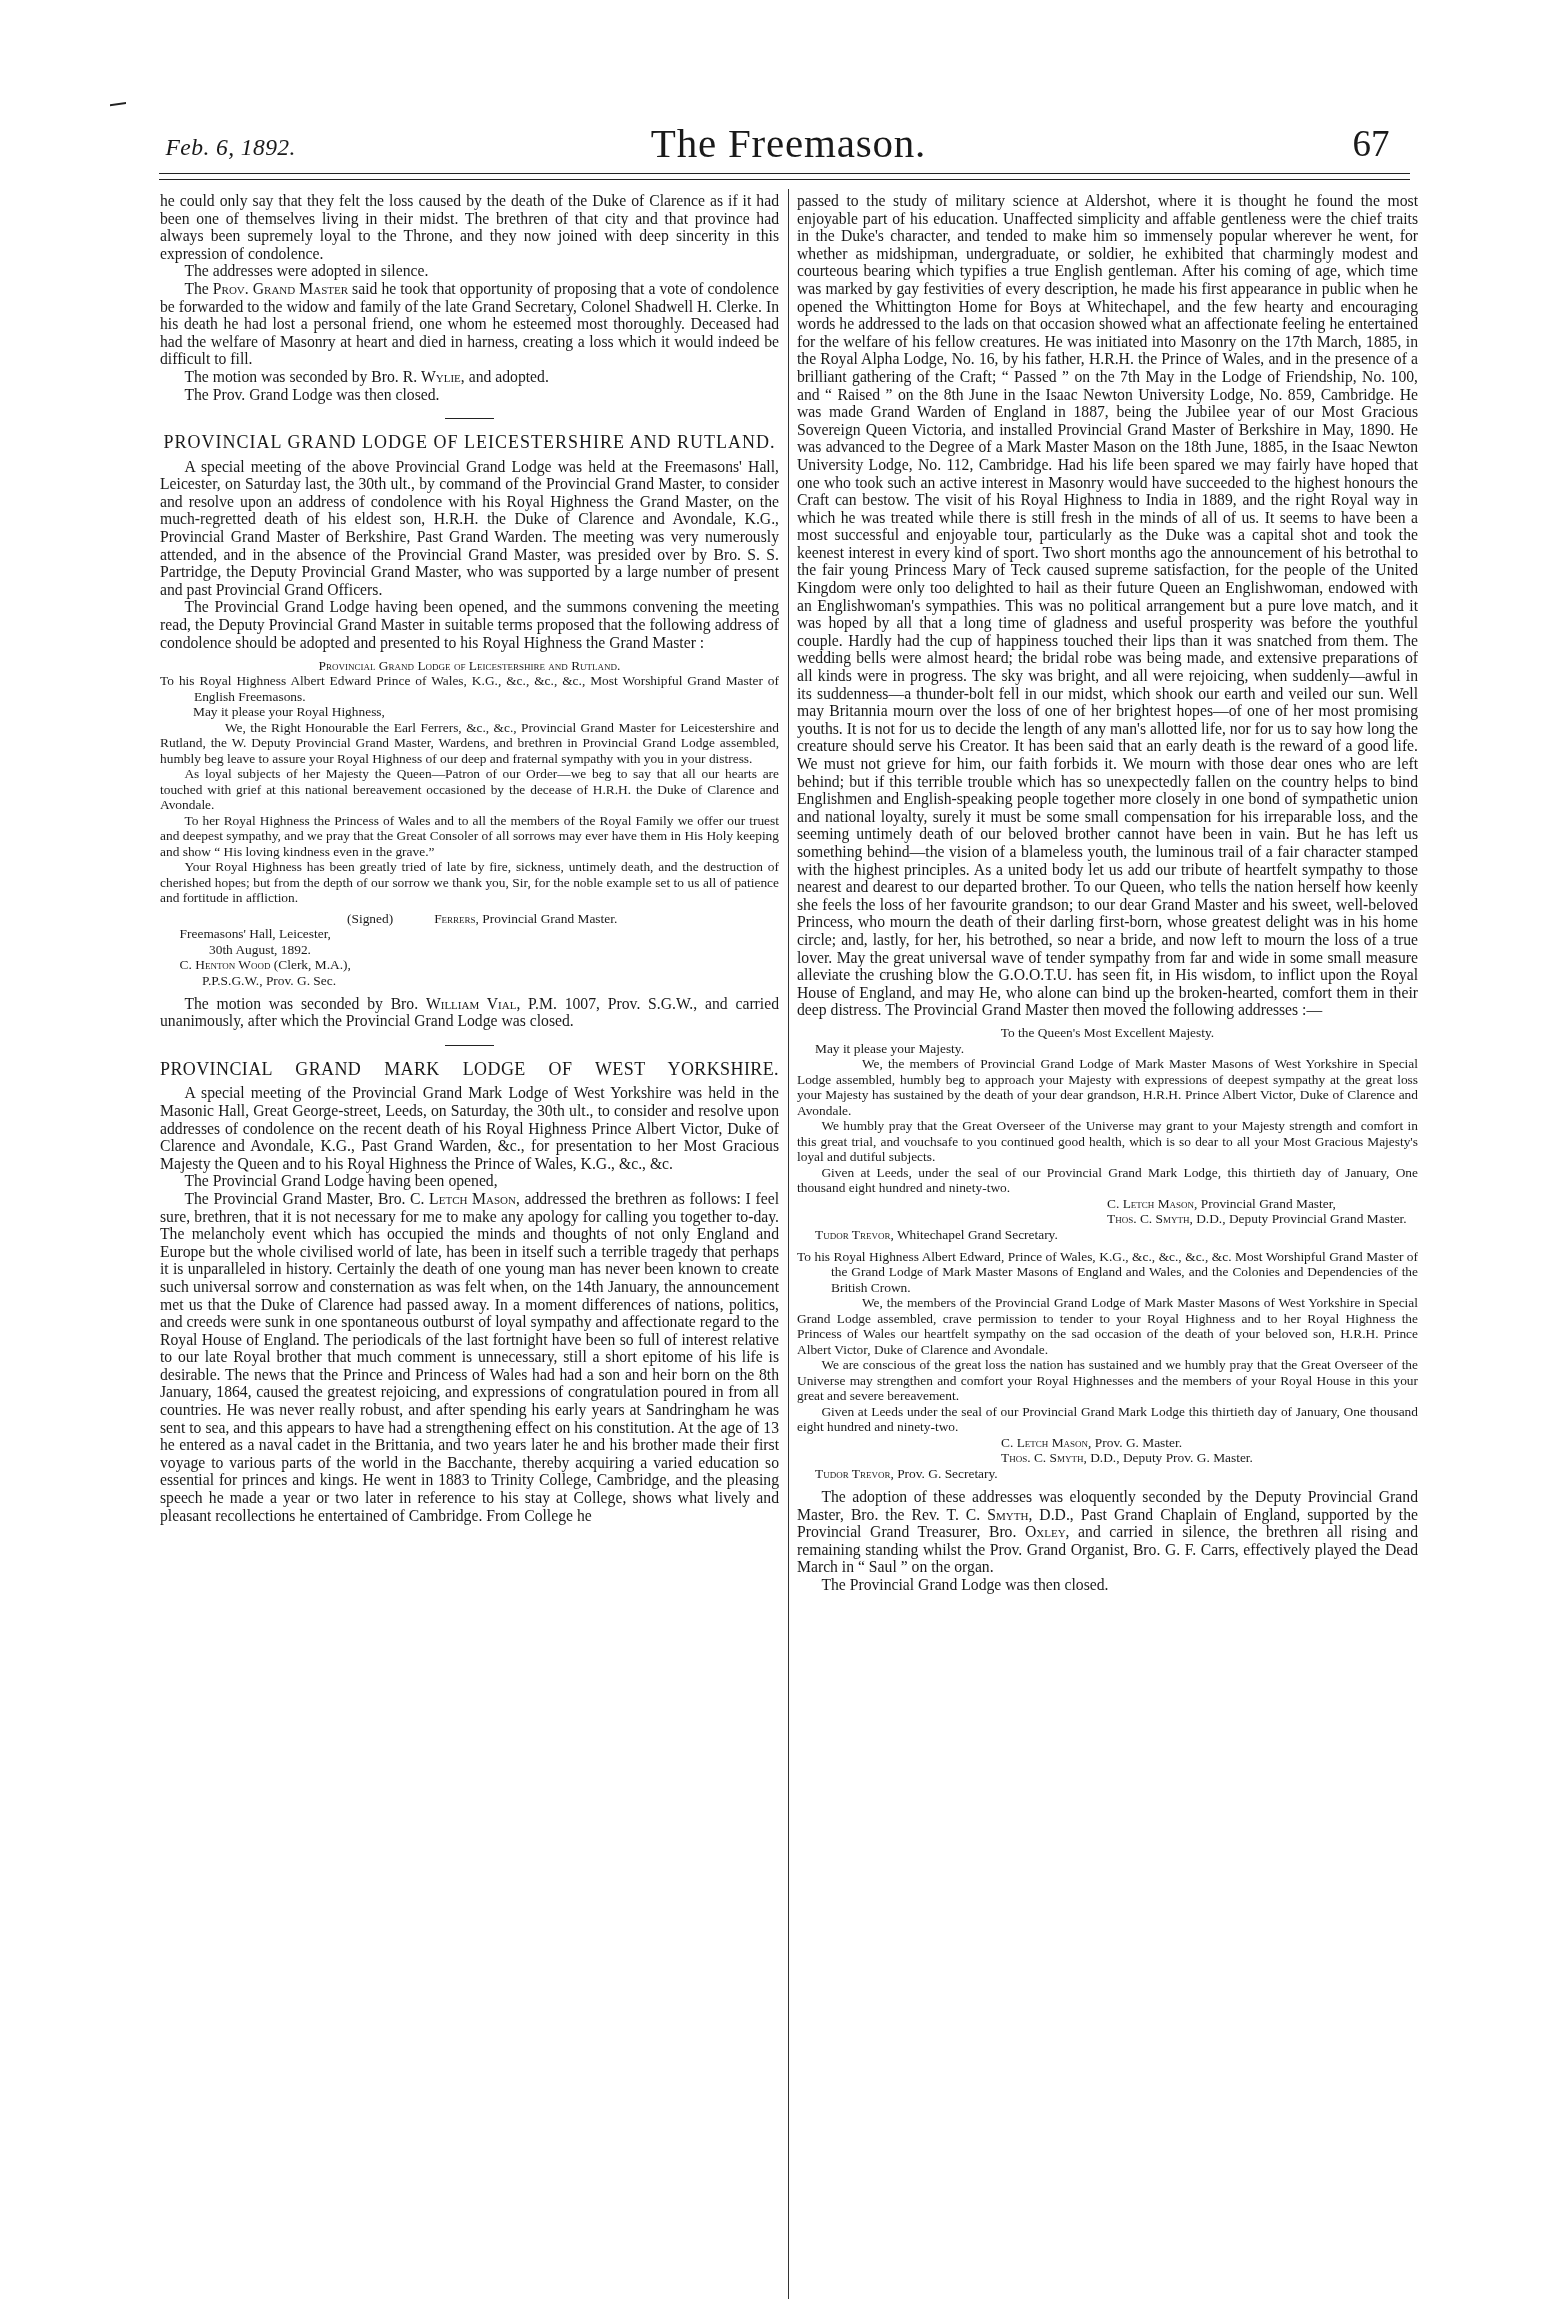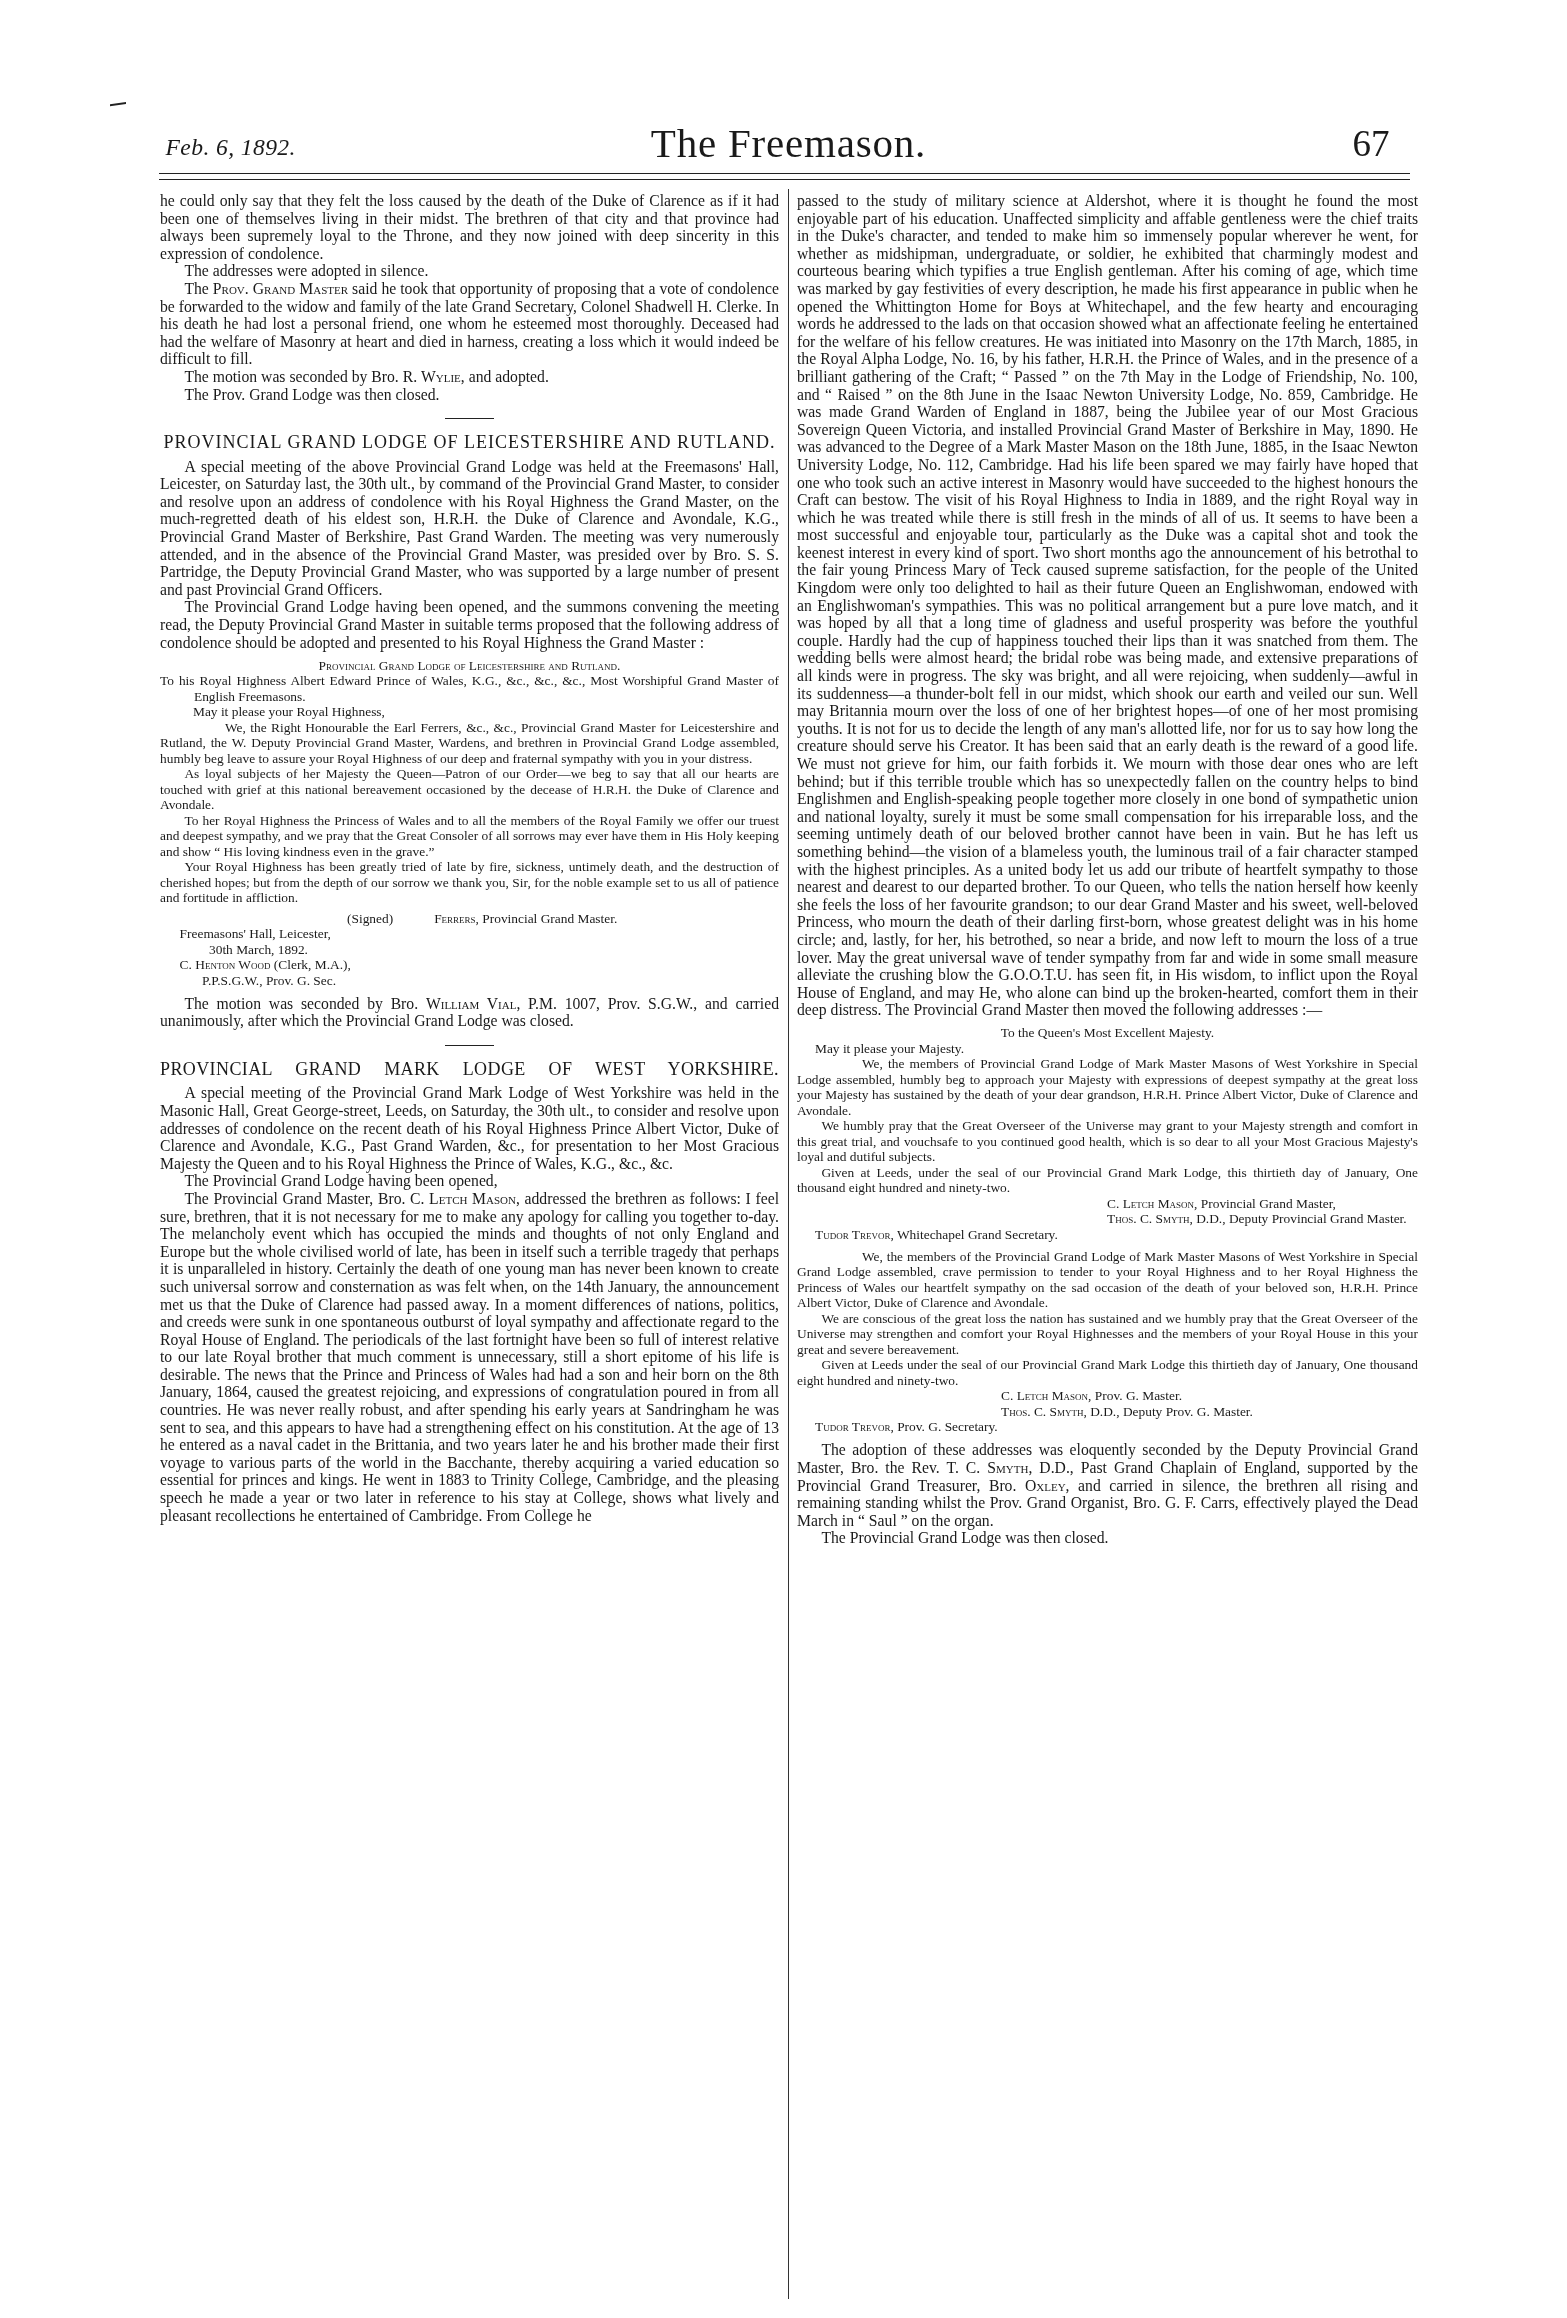--- a/index.html
+++ b/index.html
@@ -65,21 +65,21 @@
     <div class="small">
       <p class="center sc">Provincial Grand Lodge of Leicestershire and Rutland.</p>
       <p class="hang">To his Royal Highness Albert Edward Prince of Wales, K.G., &amp;c., &amp;c., &amp;c., Most Worshipful Grand Master of English Freemasons.</p>
       <p style="padding-left:33px">May it please your Royal Highness,</p>
       <p style="text-indent:65px">We, the Right Honourable the Earl Ferrers, &amp;c., &amp;c., Provincial Grand Master for Leicestershire and Rutland, the W. Deputy Provincial Grand Master, Wardens, and brethren in Provincial Grand Lodge assembled, humbly beg leave to assure your Royal Highness of our deep and fraternal sympathy with you in your distress.</p>
       <p class="ind">As loyal subjects of her Majesty the Queen—Patron of our Order—we beg to say that all our hearts are touched with grief at this national bereavement occasioned by the decease of H.R.H. the Duke of Clarence and Avondale.</p>
       <p class="ind">To her Royal Highness the Princess of Wales and to all the members of the Royal Family we offer our truest and deepest sympathy, and we pray that the Great Consoler of all sorrows may ever have them in His Holy keeping and show “ His loving kindness even in the grave.”</p>
       <p class="ind">Your Royal Highness has been greatly tried of late by fire, sickness, untimely death, and the destruction of cherished hopes; but from the depth of our sorrow we thank you, Sir, for the noble example set to us all of patience and fortitude in affliction.</p>
       <p style="padding-left:187px; margin-top:4.9px"><span>(Signed)</span><span style="display:inline-block;width:41px"></span><span class="sc">Ferrers</span><span>, Provincial Grand Master.</span></p>
       <p style="padding-left:19.6px">Freemasons' Hall, Leicester,</p>
-      <p style="padding-left:49px">30th March, 1892.</p>
+      <p style="padding-left:49px">30th August, 1892.</p>
       <p style="padding-left:19.6px"><span>C. </span><span class="sc">Henton Wood</span><span> (Clerk, M.A.),</span></p>
       <p style="padding-left:42px">P.P.S.G.W., Prov. G. Sec.</p>
     </div>
     <div class="gap"></div>
     <p class="ind"><span>The motion was seconded by Bro. </span><span class="sc">William Vial</span><span>, P.M. 1007, Prov. S.G.W., and carried unanimously, after which the Provincial Grand Lodge was closed.</span></p>
   </div>
 
   <div class="sep"></div>
 
   <div>
@@ -96,20 +96,21 @@
   <div class="small">
     <p class="center">To the Queen's Most Excellent Majesty.</p>
     <p style="padding-left:18px">May it please your Majesty.</p>
     <p style="text-indent:65px">We, the members of Provincial Grand Lodge of Mark Master Masons of West Yorkshire in Special Lodge assembled, humbly beg to approach your Majesty with expressions of deepest sympathy at the great loss your Majesty has sustained by the death of your dear grandson, H.R.H. Prince Albert Victor, Duke of Clarence and Avondale.</p>
     <p class="ind">We humbly pray that the Great Overseer of the Universe may grant to your Majesty strength and comfort in this great trial, and vouchsafe to you continued good health, which is so dear to all your Most Gracious Majesty's loyal and dutiful subjects.</p>
     <p class="ind">Given at Leeds, under the seal of our Provincial Grand Mark Lodge, this thirtieth day of January, One thousand eight hundred and ninety-two.</p>
     <p class="sig-indent"><span>C. </span><span class="sc">Letch Mason</span><span>, Provincial Grand Master,</span></p>
     <p class="sig-indent"><span class="sc">Thos. C. Smyth</span><span class="it">, D.D., Deputy Provincial Grand Master.</span></p>
     <p style="padding-left:18px"><span class="sc">Tudor Trevor</span><span>, Whitechapel Grand Secretary.</span></p>
     <div class="gap"></div>
+    <p class="hang">To his Royal Highness Albert Edward, Prince of Wales, K.G., &amp;c., &amp;c., &amp;c., &amp;c. Most Worshipful Grand Master of the Grand Lodge of Mark Master Masons of England and Wales, and the Colonies and Dependencies of the British Crown.</p>
     <p style="text-indent:65px">We, the members of the Provincial Grand Lodge of Mark Master Masons of West Yorkshire in Special Grand Lodge assembled, crave permission to tender to your Royal Highness and to her Royal Highness the Princess of Wales our heartfelt sympathy on the sad occasion of the death of your beloved son, H.R.H. Prince Albert Victor, Duke of Clarence and Avondale.</p>
     <p class="ind">We are conscious of the great loss the nation has sustained and we humbly pray that the Great Overseer of the Universe may strengthen and comfort your Royal Highnesses and the members of your Royal House in this your great and severe bereavement.</p>
     <p class="ind">Given at Leeds under the seal of our Provincial Grand Mark Lodge this thirtieth day of January, One thousand eight hundred and ninety-two.</p>
     <p style="padding-left:204px"><span>C. </span><span class="sc">Letch Mason</span><span>, Prov. G. Master.</span></p>
     <p style="padding-left:204px"><span class="sc">Thos. C. Smyth</span><span>, D.D., Deputy Prov. G. Master.</span></p>
     <p style="padding-left:18px"><span class="sc">Tudor Trevor</span><span>, Prov. G. Secretary.</span></p>
   </div>
   <div class="gap"></div>
   <p class="ind"><span>The adoption of these addresses was eloquently seconded by the Deputy Provincial Grand Master, Bro. the Rev. T. C. </span><span class="sc">Smyth</span><span>, D.D., Past Grand Chaplain of England, supported by the Provincial Grand Treasurer, Bro. </span><span class="sc">Oxley</span><span>, and carried in silence, the brethren all rising and remaining standing whilst the Prov. Grand Organist, Bro. G. F. Carrs, effectively played the Dead March in “ Saul ” on the organ.</span></p>
   <p class="ind">The Provincial Grand Lodge was then closed.</p>

